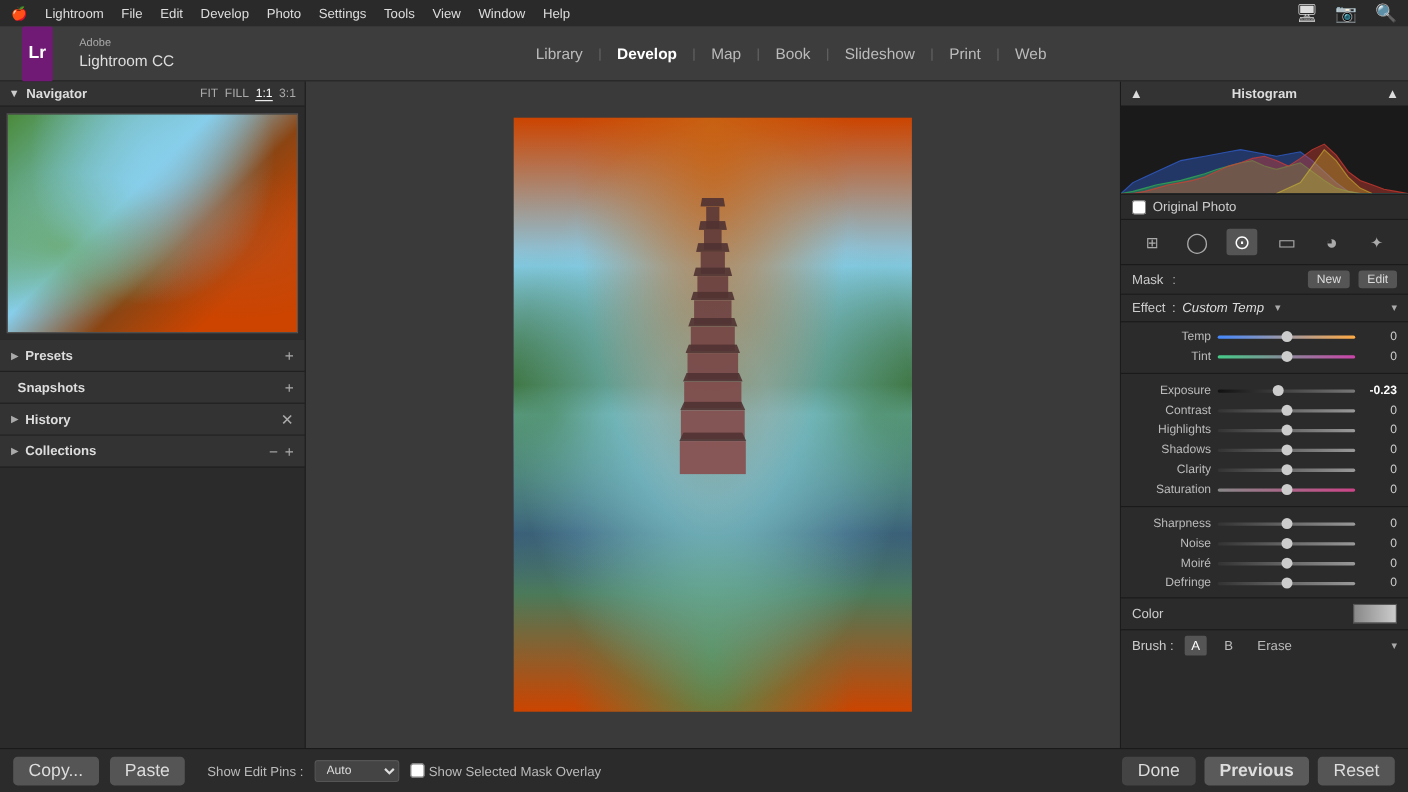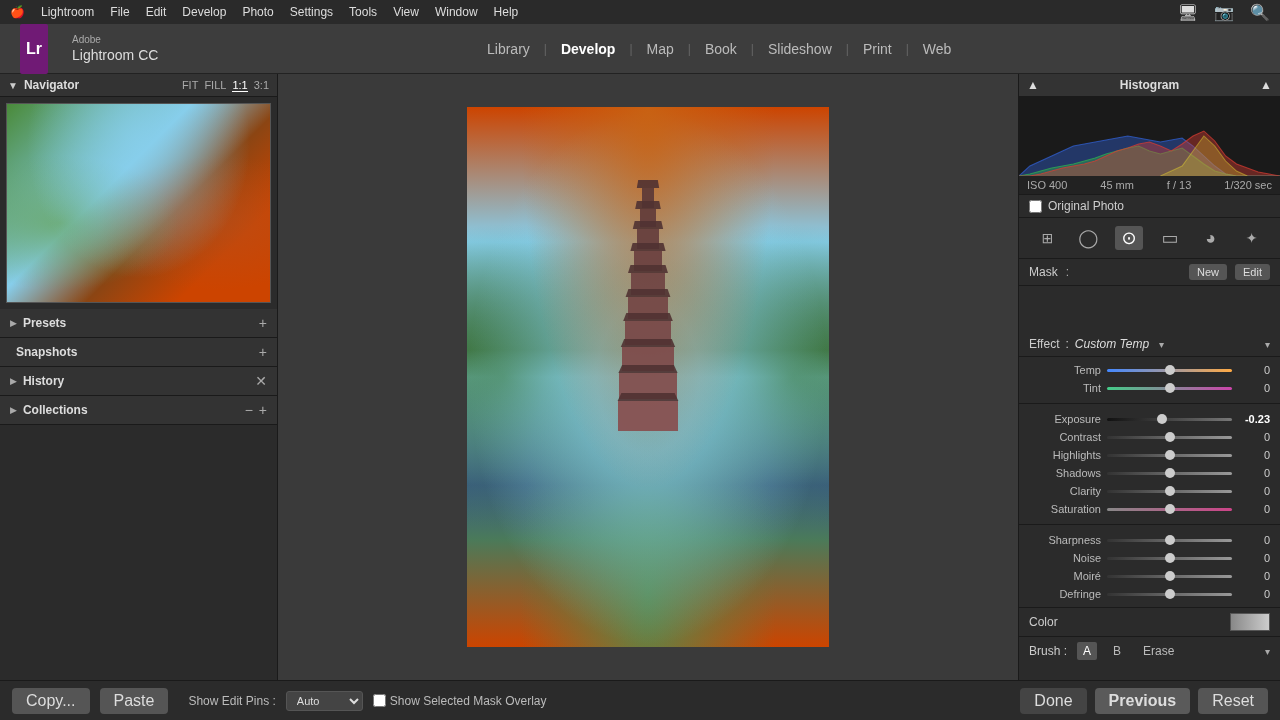--- a/index.html
+++ b/index.html
@@ -302,21 +302,20 @@
     }
 
     
     .effect-row {
       display: flex;
       align-items: center;
       padding: 5px 10px;
       border-bottom: 1px solid #1a1a1a;
       gap: 6px;
       background: #2b2b2b;
-      margin-top: 46px;
     }
     .effect-label { color: #ccc; }
     .effect-value { color: #ddd; font-style: italic; }
     .effect-dropdown { color: #aaa; font-size: 10px; margin-left: 4px; }
     .effect-spacer { flex: 1; }
     .effect-chevron { color: #aaa; font-size: 10px; }
 
     
     .sliders-section {
       padding: 4px 0;
@@ -611,26 +610,20 @@
 
           <polyline points="0,80 10,70 20,65 30,60 40,55 50,50 60,48 70,46 80,44 90,42 100,40 110,42 120,44 130,46 140,44 150,42 160,50 170,60 180,70 190,78 200,80 210,80 220,80 230,80 240,80" fill="rgba(50,100,220,0.4)" stroke="rgba(50,100,220,0.7)" stroke-width="1"></polyline>
 
           <polyline points="0,80 10,78 20,75 30,72 40,70 50,68 60,65 70,62 80,58 90,55 100,52 110,50 120,55 130,58 140,55 150,52 160,60 170,68 180,75 190,78 200,80 210,80 220,80 230,80 240,80" fill="rgba(50,180,80,0.4)" stroke="rgba(50,180,80,0.7)" stroke-width="1"></polyline>
 
           <polyline points="0,80 10,80 20,78 30,75 40,72 50,70 60,68 70,65 80,60 90,55 100,52 110,48 120,46 130,50 140,55 150,48 160,40 170,35 180,45 190,60 200,68 210,72 220,76 230,78 240,80" fill="rgba(220,60,50,0.4)" stroke="rgba(220,60,50,0.7)" stroke-width="1"></polyline>
 
           <polyline points="130,80 140,75 150,70 160,55 170,40 180,50 190,65 200,75 210,80" fill="rgba(220,200,50,0.3)" stroke="rgba(220,200,50,0.5)" stroke-width="1"></polyline>
         </svg>
       </div>
-      <div class="histogram-info">
-        <span>ISO 400</span>
-        <span>45 mm</span>
-        <span>f / 13</span>
-        <span>1/320 sec</span>
-      </div>
     </div>
 
     <div class="original-photo-row">
       <input type="checkbox" style="">
       <span>Original Photo</span>
     </div>
 
     <div class="tool-icons">
       <div class="tool-icon">⊞</div>
       <div class="tool-icon" style="font-size:18px">◯</div>

